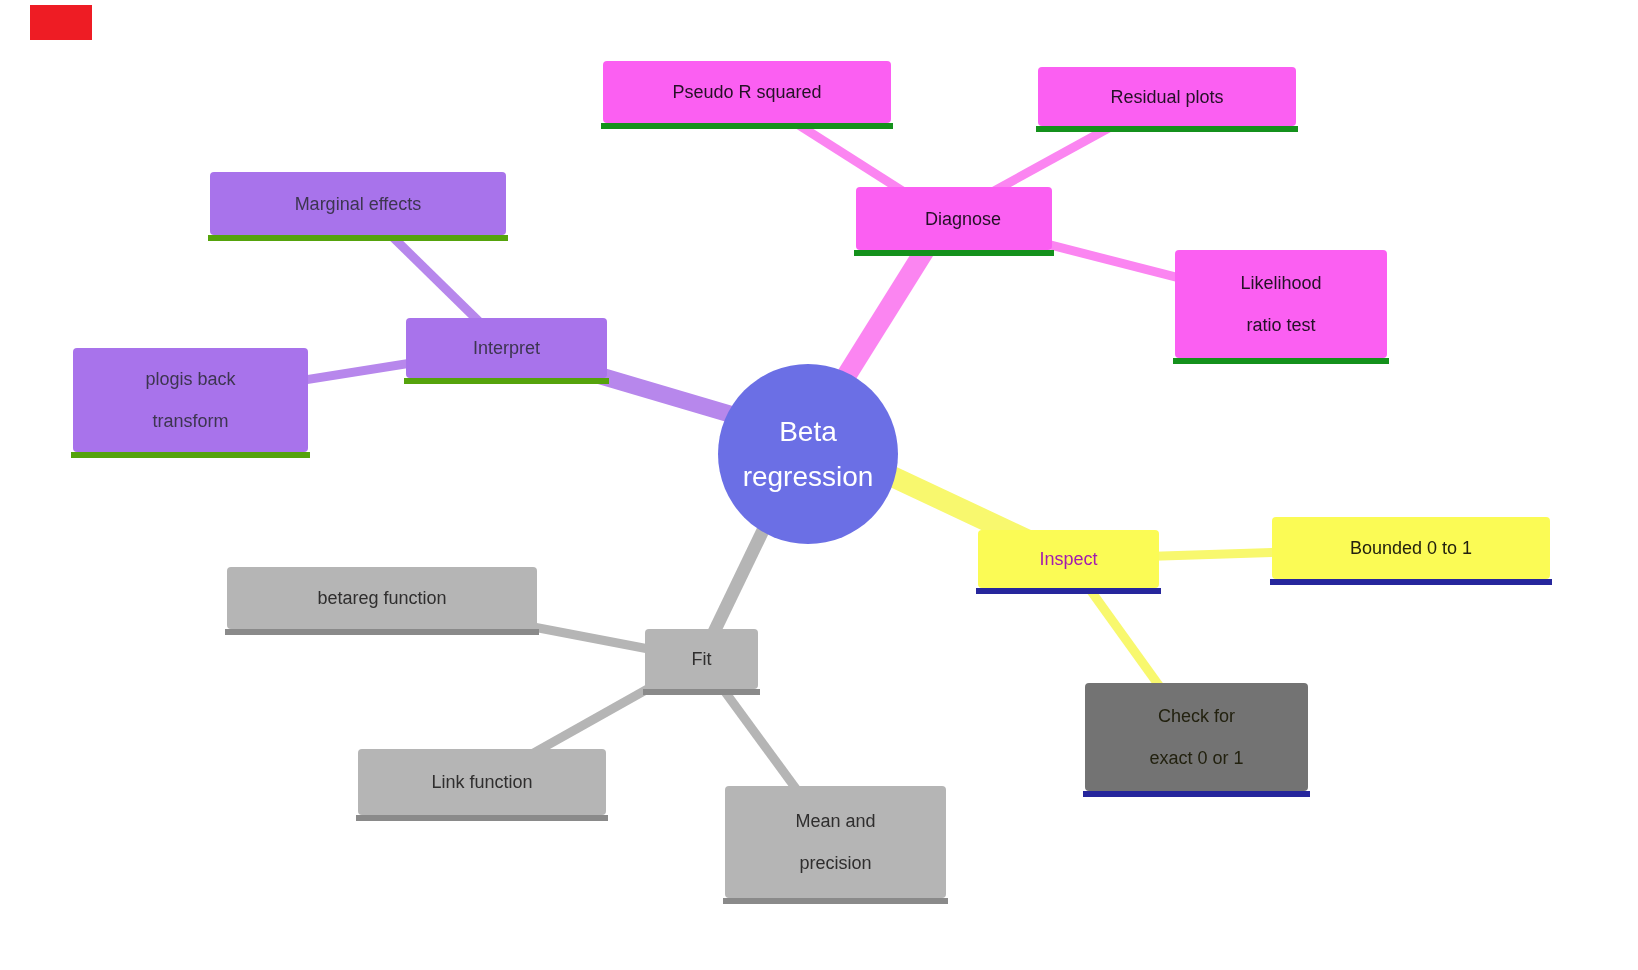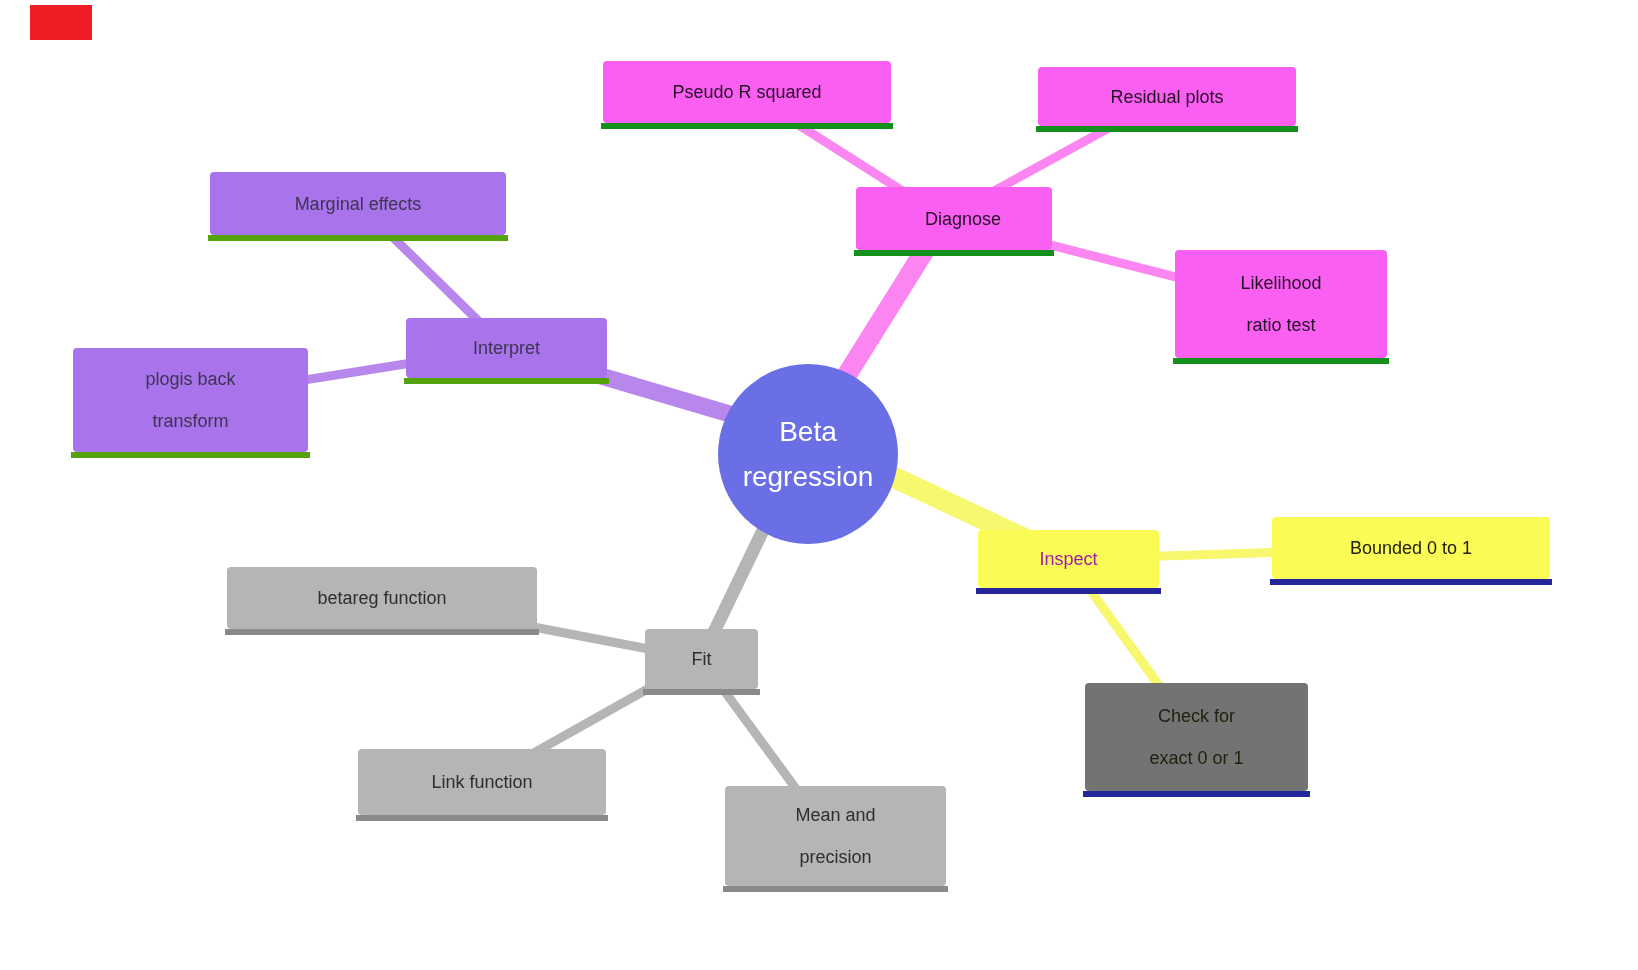--- a/index.html
+++ b/index.html
@@ -142,19 +142,19 @@
   <div class="node" style="left: 227px; top: 567px; width: 310px; height: 62px; background: rgb(181, 181, 181); color: rgb(47, 46, 46);">
     <span>betareg function</span>
     <div class="underline" style="background: rgb(138, 138, 138);"></div>
   </div>
 
   <div class="node" style="left: 358px; top: 749px; width: 248px; height: 66px; background: rgb(181, 181, 181); color: rgb(47, 46, 46);">
     <span>Link function</span>
     <div class="underline" style="background: rgb(138, 138, 138);"></div>
   </div>
 
-  <div class="node" style="left: 725px; top: 786px; width: 221px; height: 100px; background: rgb(181, 181, 181); color: rgb(47, 46, 46);">
+  <div class="node" style="left: 725px; top: 786px; width: 221px; height: 112px; background: rgb(181, 181, 181); color: rgb(47, 46, 46);">
     <span>Mean and</span>
     <span>precision</span>
     <div class="underline" style="background: rgb(138, 138, 138);"></div>
   </div>
 
 </div>
 
 </body></html>

